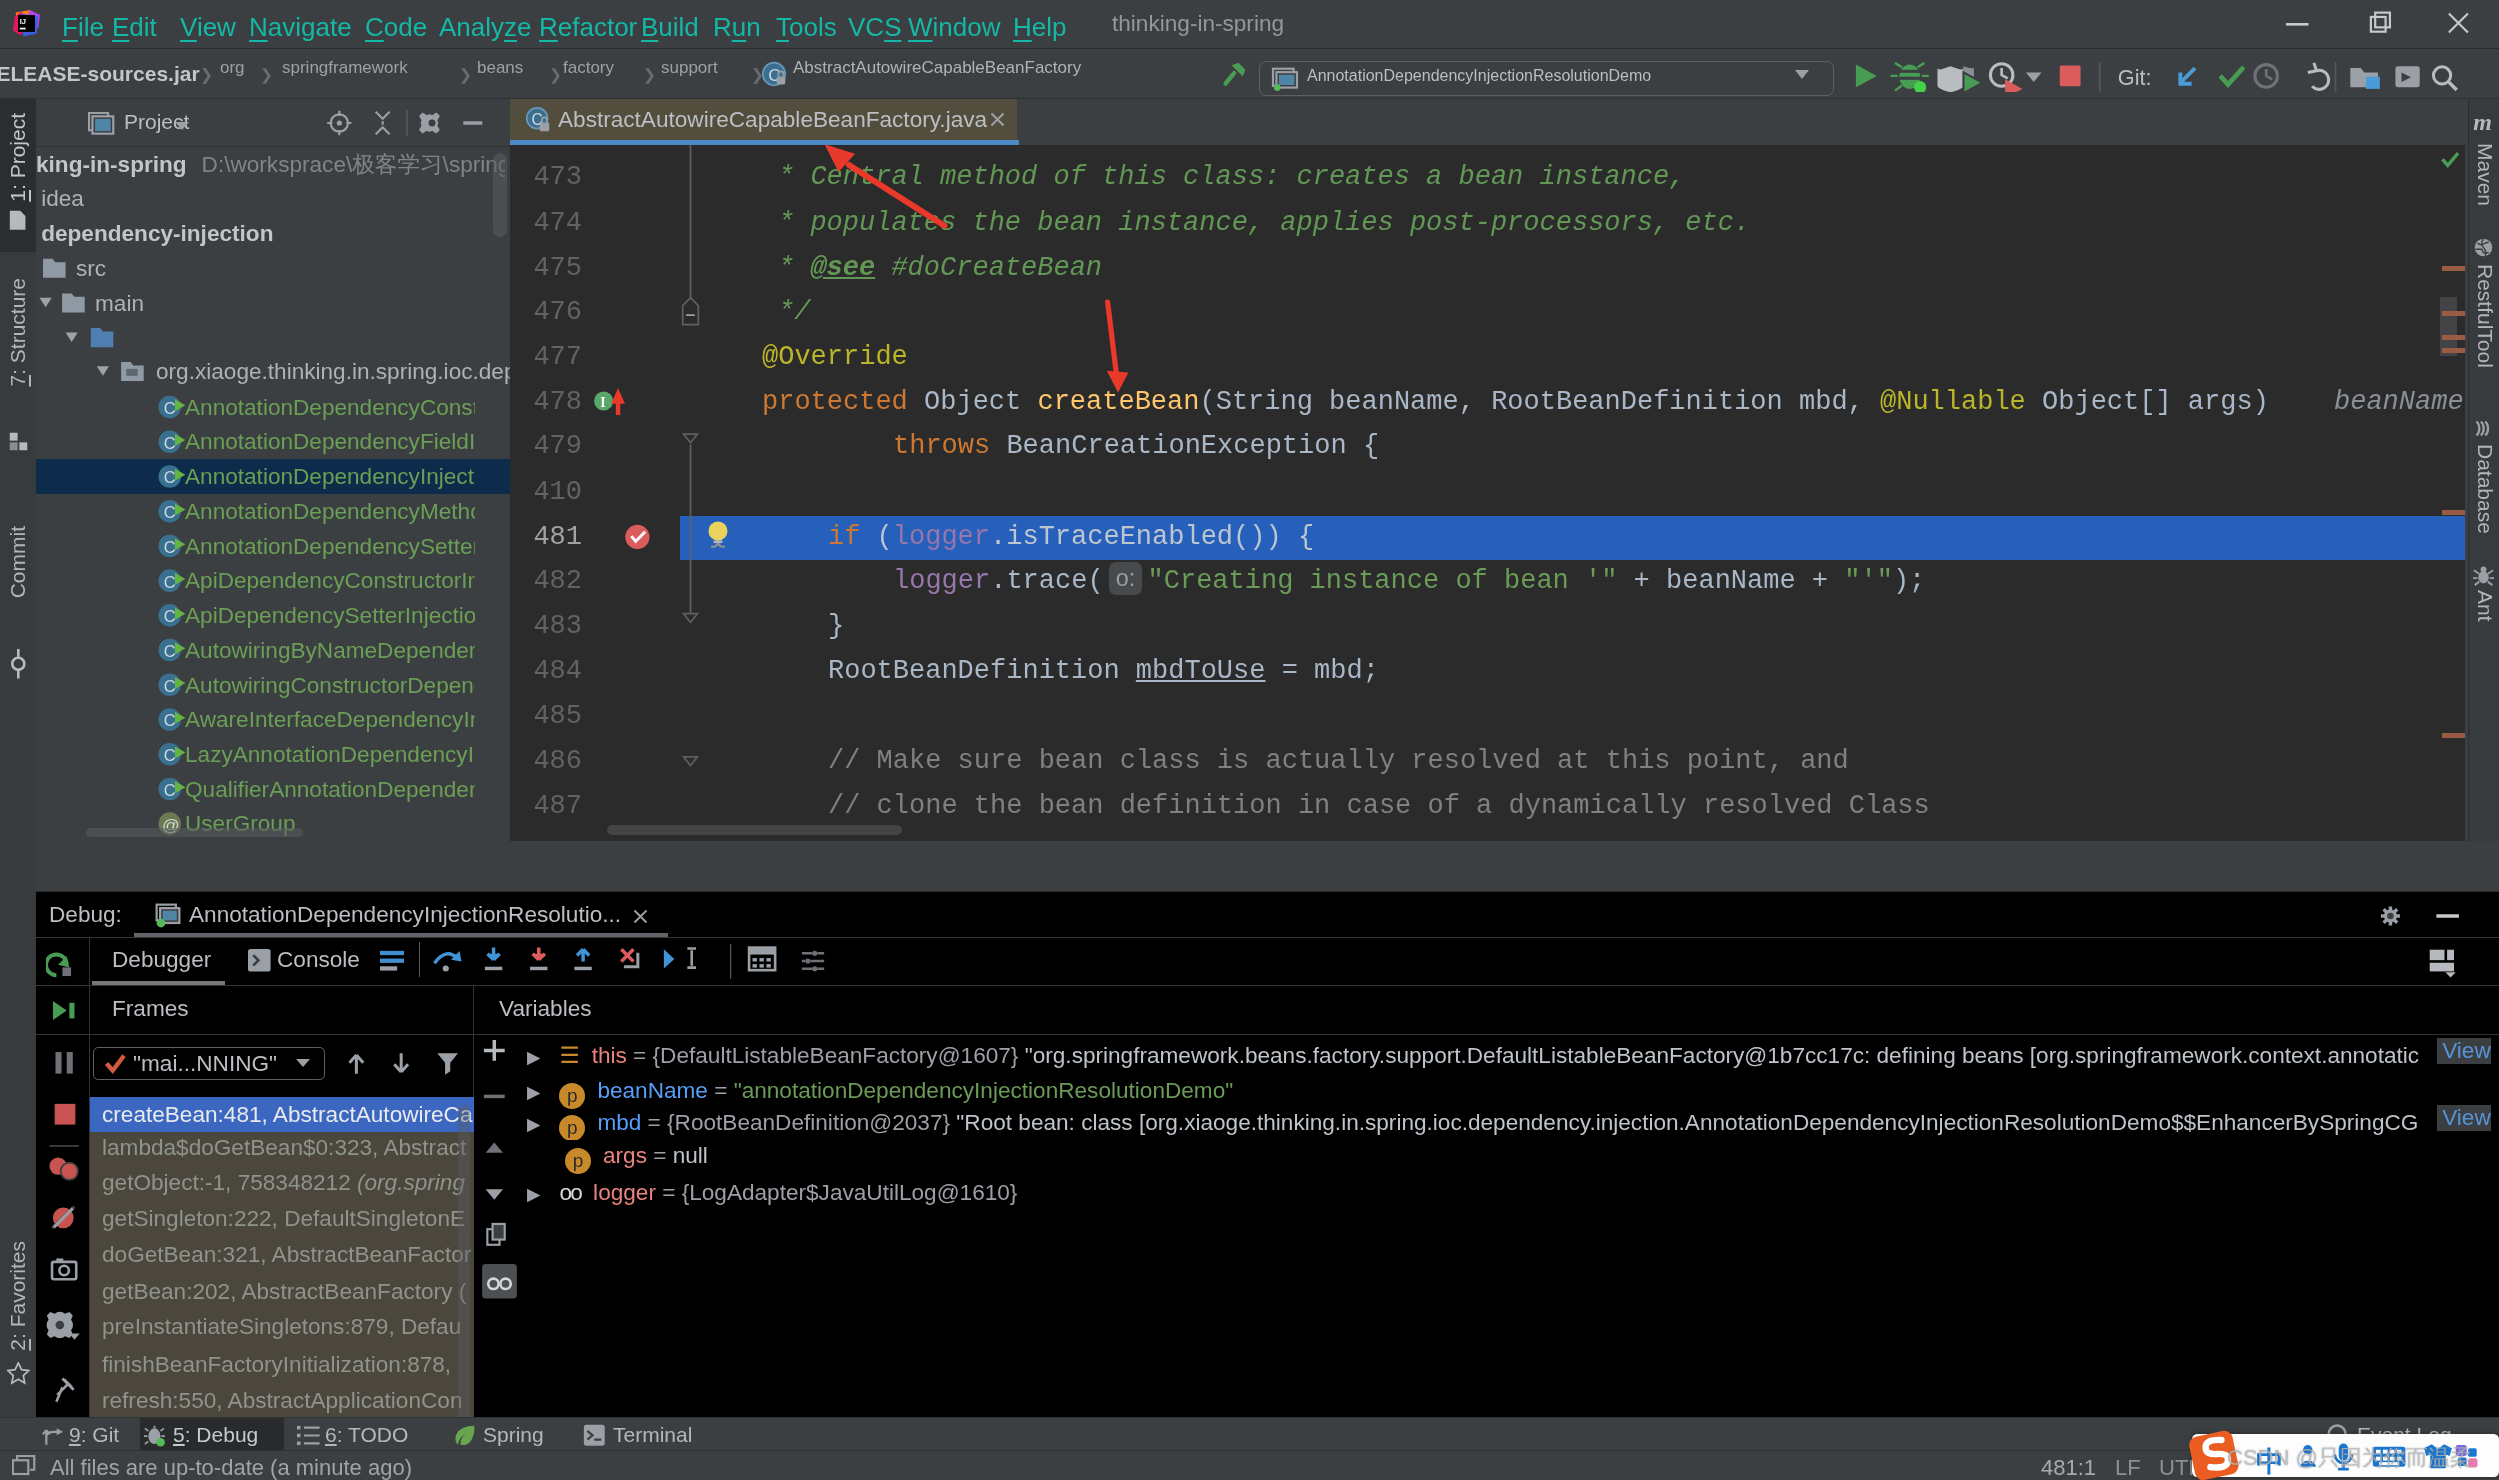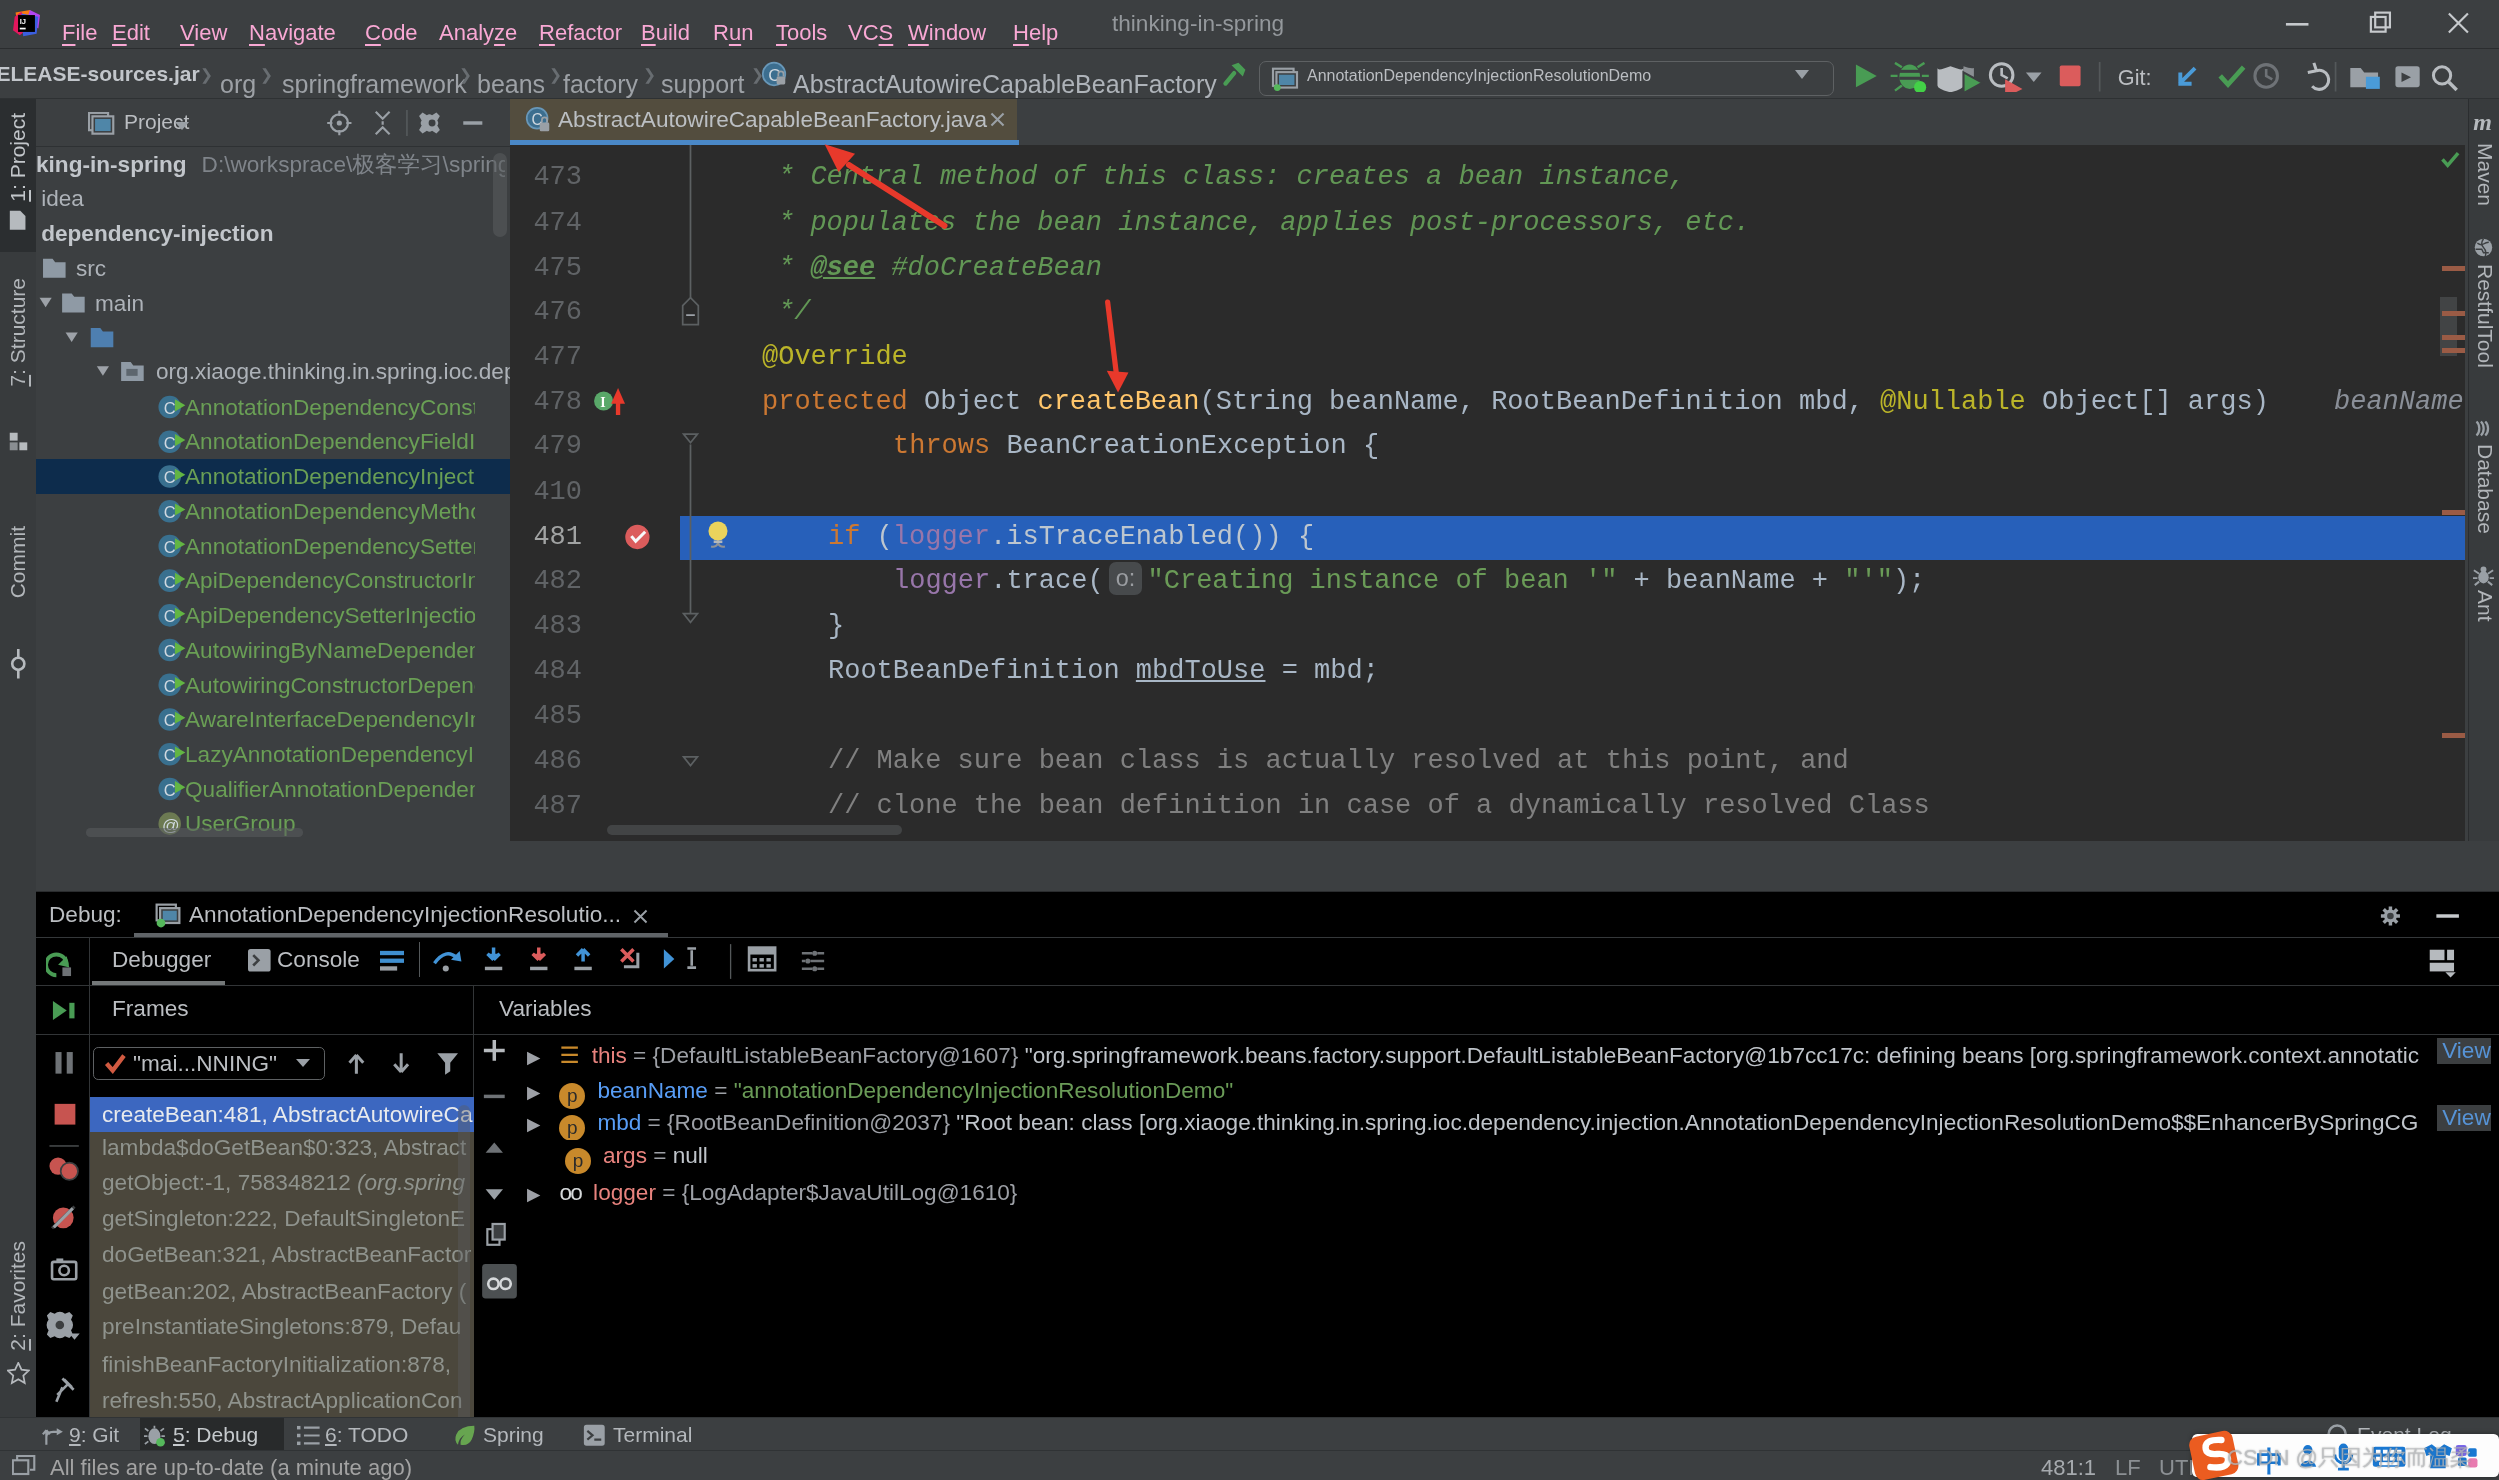--- a/index.html
+++ b/index.html
@@ -1,23 +1,23 @@
 <!DOCTYPE html>
 <html style="font-size:14px"><head><meta charset="utf-8">
 <style>
 *{margin:0;padding:0;box-sizing:border-box}
 html,body{width:2500px;height:1481px;overflow:hidden;background:#3c3f41;font-family:"Liberation Sans",sans-serif;position:relative}
 .abs{position:absolute}
 .vtext-l{writing-mode:vertical-rl;transform:rotate(180deg);color:#b2b6ba;font-size:21px}
 .vtext-r{writing-mode:vertical-rl;color:#b2b6ba;font-size:21px}
 #titlebar{left:0;top:0;width:2500px;height:49px;background:#3c3f41;border-bottom:0.9px solid #2b2d2f}
-.menu{color:#f9a8d4;font-size:22px;top:20px}
+.menu{color:#14b8a6;font-size:26px;top:12px}
 .menu u{text-decoration-thickness:1.7px;text-underline-offset:3.5px}
 #crumbbar{left:0;top:50px;width:2500px;height:49px;background:#3c3f41;border-bottom:0.9px solid #2e3133}
-.crumb{color:#9da1a6;font-size:25px;top:20px}
+.crumb{color:#9da1a6;font-size:17px;top:8px}
 .chev{color:#686d71;font-size:15.6px;top:15.6px}
 #leftstrip{left:0;top:99px;width:36px;height:1318px;background:#383b3d}
 #project{left:36px;top:99px;width:474px;height:742px;background:#3c3f41}
 #editor{left:510px;top:99px;width:1955px;height:742px;background:#2b2b2b}
 #rightstrip{left:2468px;top:99px;width:32px;height:742px;background:#383b3d;border-left:0.9px solid #2b2d2f}
 #debug{left:36px;top:891px;width:2463px;height:576px;background:#000000;border-top:0.9px solid #2a2c2e}
 #tooltabs{left:0;top:1417px;width:2500px;height:33px;background:#3c3f41;border-top:0.9px solid #303335}
 #statusbar{left:0;top:1450px;width:2500px;height:30px;background:#3c3f41;border-top:0.9px solid #303335}
 .trow{position:absolute;height:35px;line-height:35px;font-size:22.6px;color:#adb2b8;white-space:pre;overflow:hidden}
 .green{color:#6a9f55}

